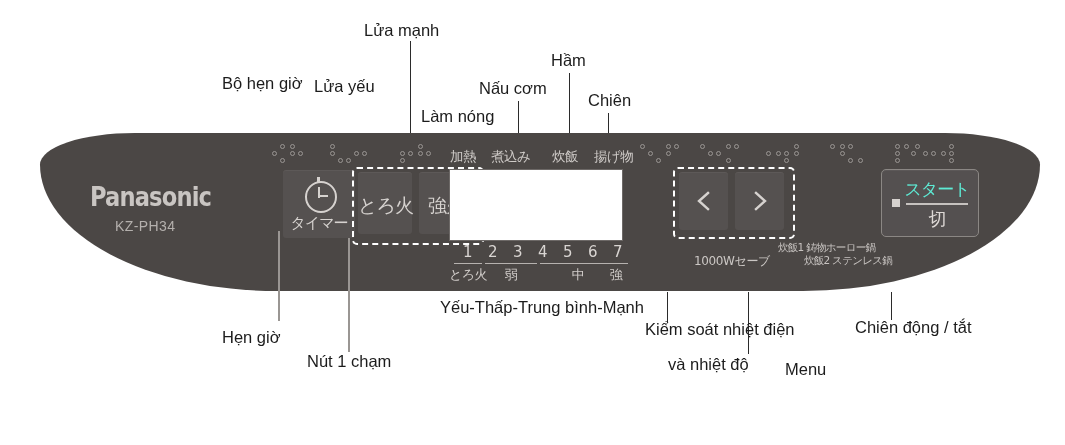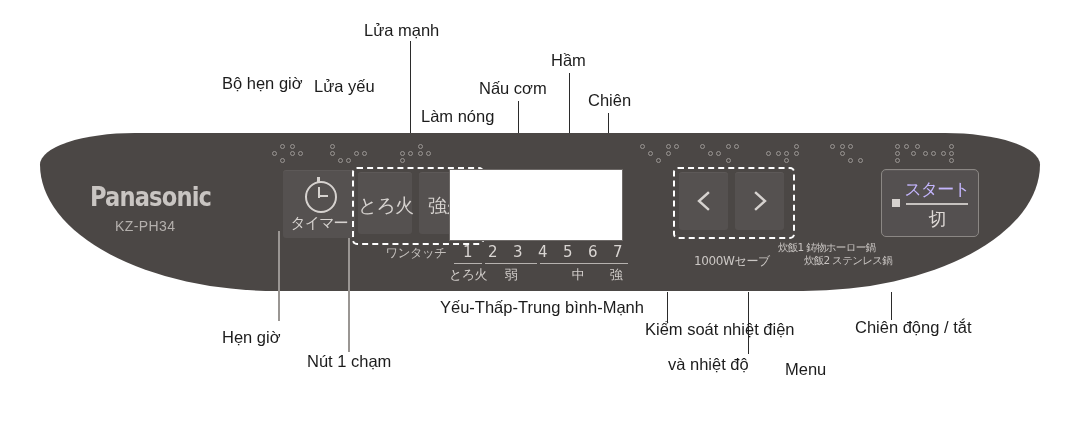--- a/index.html
+++ b/index.html
@@ -169,21 +169,21 @@
   
   #start-btn{
     left:841px;top:36px;width:96px;height:66px;
     background:#545050;border:1.5px solid #8b8784;border-radius:5px;
   }
   #start-dot{
     position:absolute;left:10px;top:29px;width:8px;height:8px;background:#d5d1ce;
   }
   #start-top{
     position:absolute;left:22px;top:8px;right:8px;text-align:center;
-    color:#c4b5fd;font-size:17px;letter-spacing:-1px;white-space:nowrap;
+    color:#5eead4;font-size:17px;letter-spacing:-1px;white-space:nowrap;
     font-family:"DejaVu Sans","Liberation Sans",sans-serif;
   }
   #start-rule{position:absolute;left:24px;right:10px;top:33px;height:1.5px;background:#c6c2bf;}
   #start-bot{
     position:absolute;left:22px;top:37px;right:8px;text-align:center;
     color:#ded9d6;font-size:18px;letter-spacing:-1px;white-space:nowrap;
     font-family:"DejaVu Sans","Liberation Sans",sans-serif;
   }
 
   
@@ -315,22 +315,27 @@
         <div class="btn-label" id="timer-text">タイマー</div>
       </div>
 
       <div id="onetouch-group"></div>
       <div class="btn" id="toro-btn">
         <div class="btn-label bigjp">とろ火</div>
       </div>
       <div class="btn" id="kyo-btn">
         <div class="btn-label bigjp">強火</div>
       </div>
-      <div id="onetouch-cap">ワンタッチ</div>
-
+
+      <div id="mode-row">
+        <div class="mode-lbl" style="left:2px;">加熱</div>
+        <div class="mode-lbl" style="left:43px;">煮込み</div>
+        <div class="mode-lbl" style="left:104px;">炊飯</div>
+        <div class="mode-lbl" style="left:146px;">揚げ物</div>
+      </div>
 
       <div id="lcd"></div>
 
       <div id="numrow">
         <div class="num" style="left:17px;">1</div>
         <div class="num" style="left:42px;">2</div>
         <div class="num" style="left:67px;">3</div>
         <div class="num" style="left:92px;">4</div>
         <div class="num" style="left:117px;">5</div>
         <div class="num" style="left:142px;">6</div>

